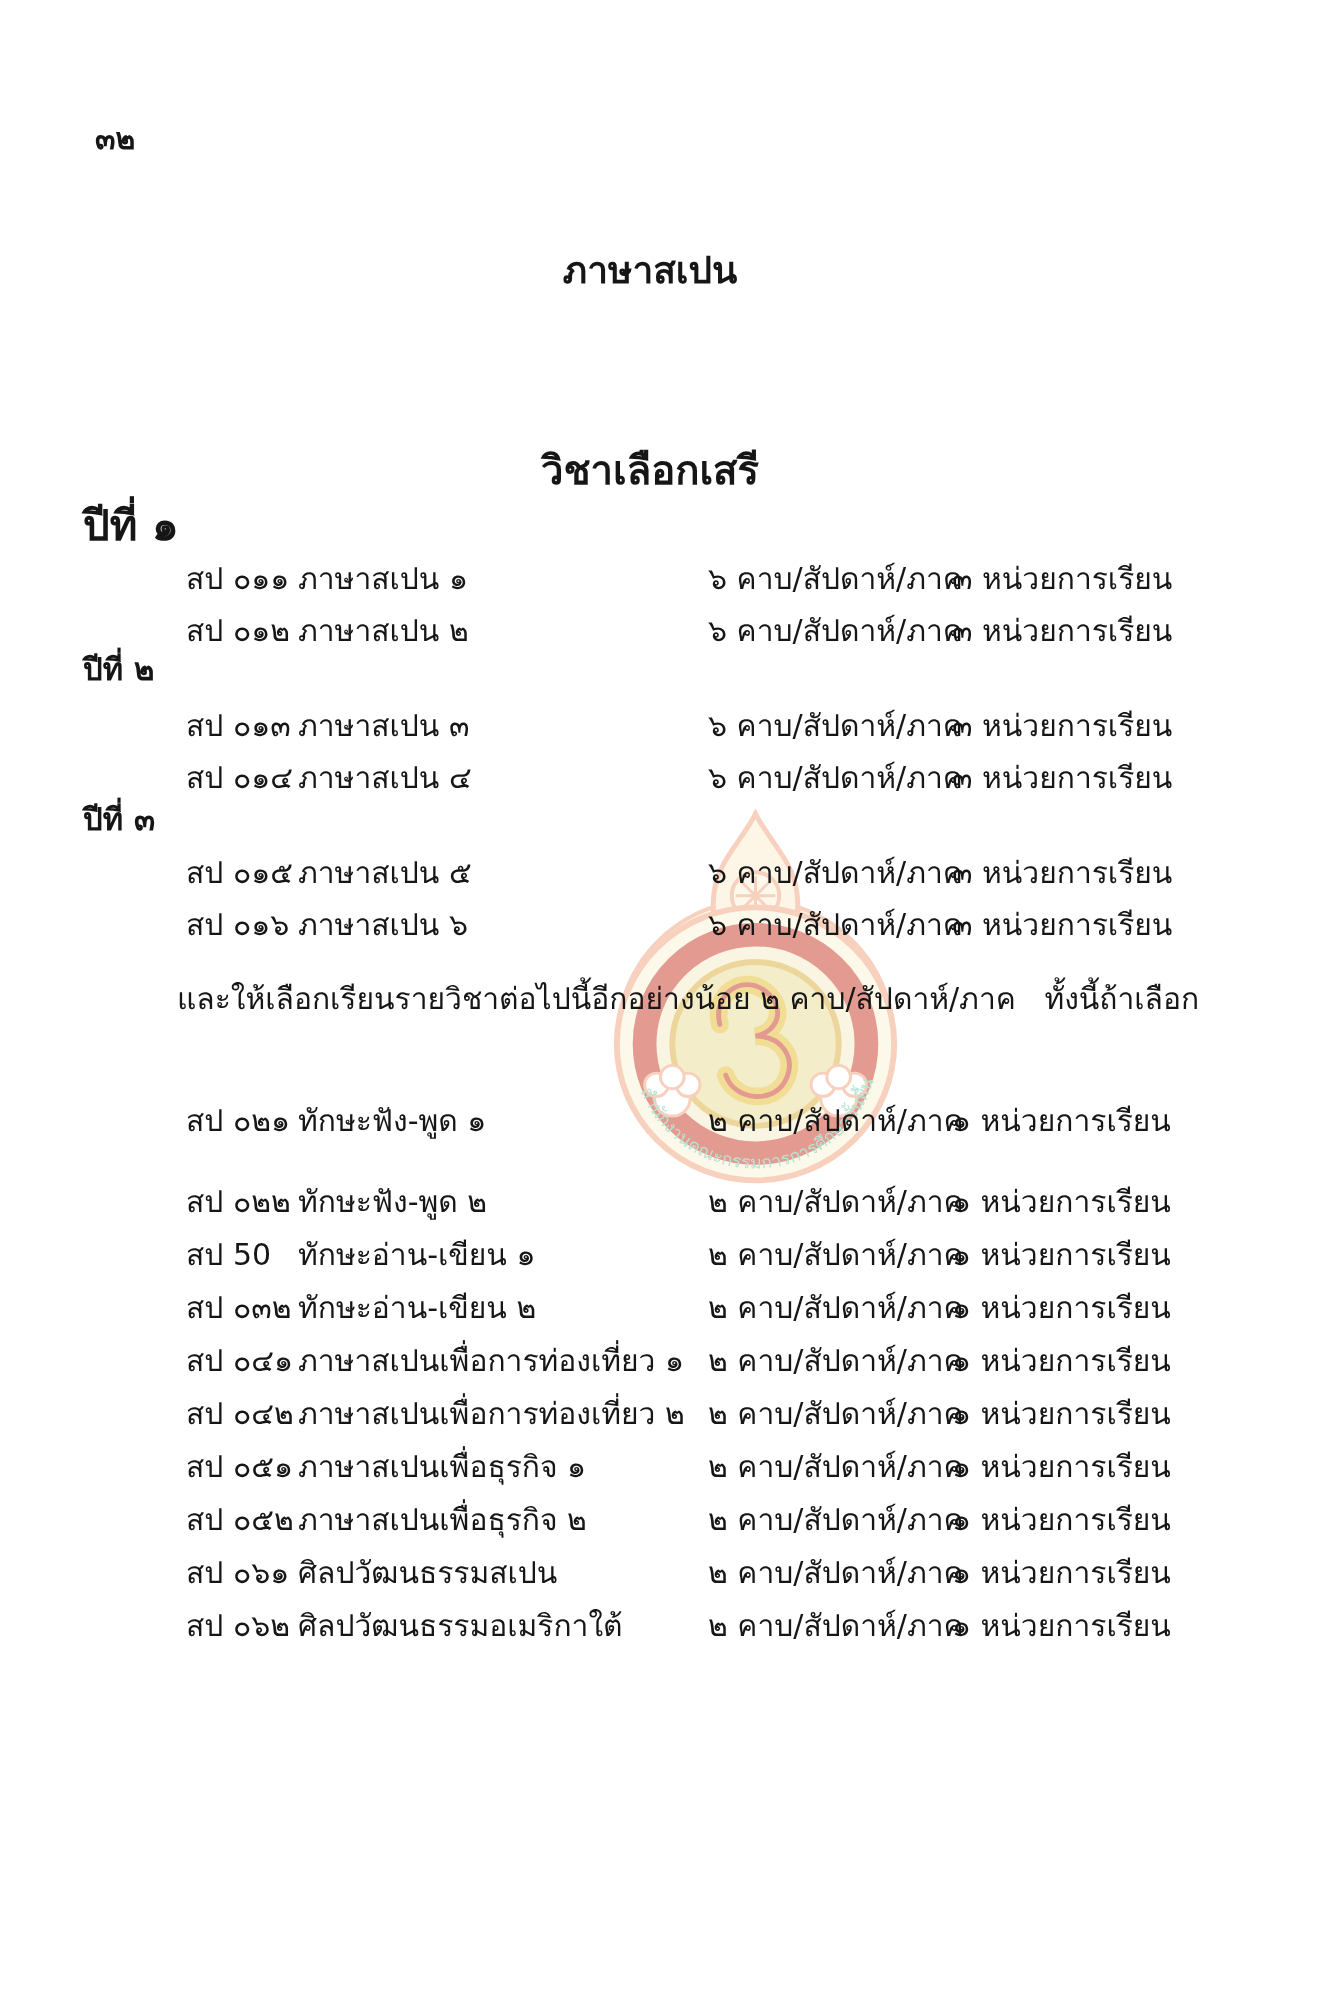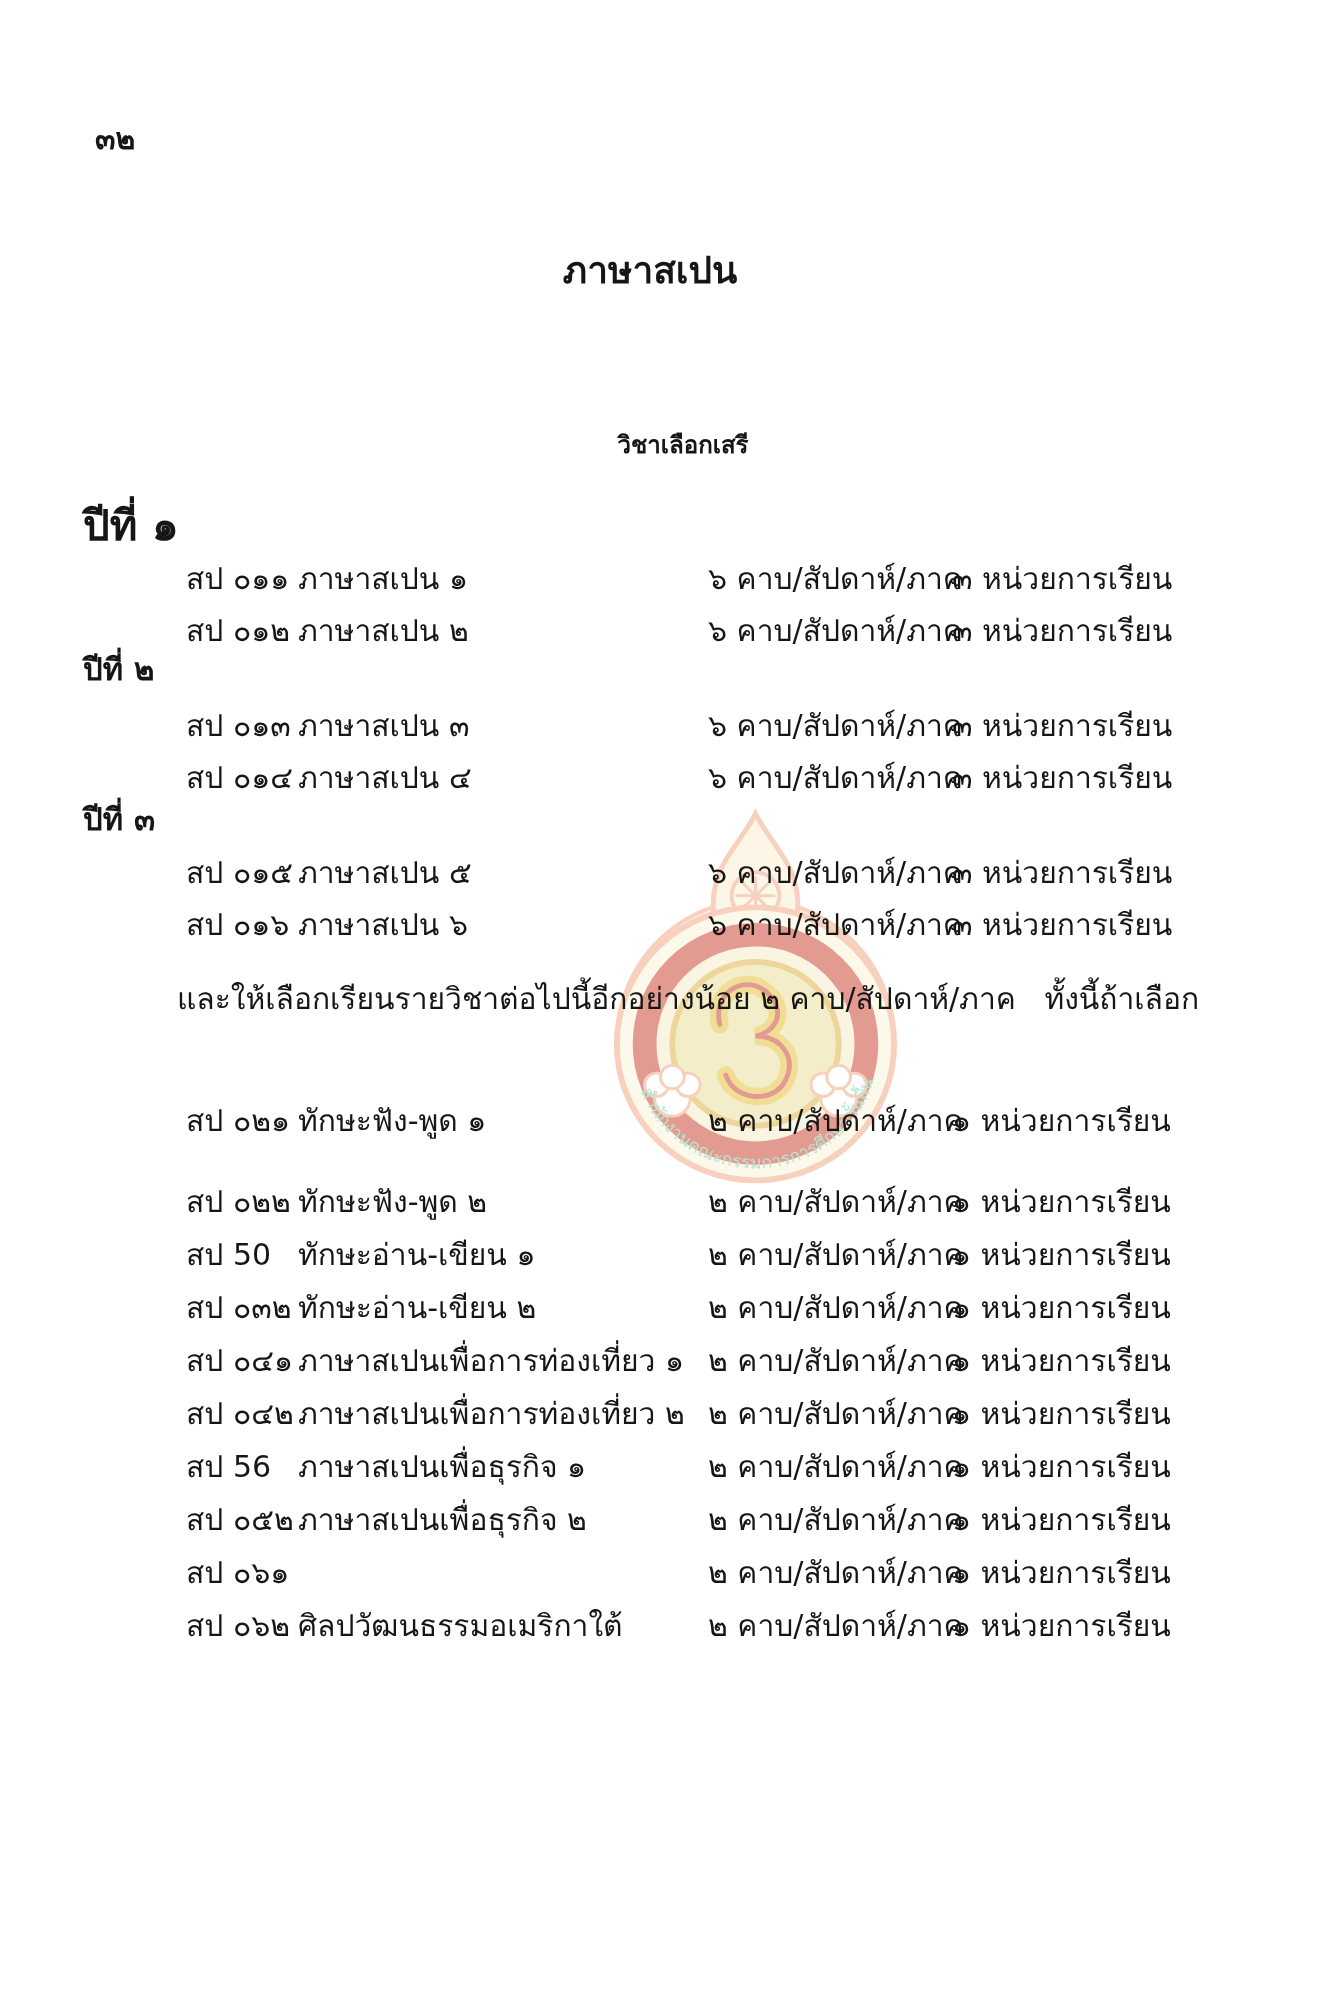--- a/index.html
+++ b/index.html
@@ -77,21 +77,21 @@
       </defs>
       <text font-size="9" fill="#7ecfae" font-family="DejaVu Sans, sans-serif">
         <textPath href="#arcb" startOffset="2%">สำนักงานคณะกรรมการการศึกษาขั้นพื้นฐาน</textPath>
       </text>
     </svg>
   </div>
 
   <div class="t bold" style="top:118px;left:95px;">๓๒</div>
 
   <div class="t bold center" style="top:250px;font-size:37px;">ภาษาสเปน</div>
-  <div class="t bold center" style="top:424px;font-size:24px;padding-left:33px;">วิชาเลือกเสรี</div>
+  <div class="t bold center" style="top:449px;font-size:40px;">วิชาเลือกเสรี</div>
 
   <div class="t bold" style="top:505px;left:83px;font-size:42px;">ปีที่ ๑</div>
   <div class="crow" style="top:558px;">
     <span class="code">สป ๐๑๑</span>
     <span class="cname">ภาษาสเปน ๑</span>
     <span class="hours">๖ คาบ/สัปดาห์/ภาค</span>
     <span class="credits">๓ หน่วยการเรียน</span>
   </div>
   <div class="crow" style="top:610px;">
     <span class="code">สป ๐๑๒</span>
@@ -160,33 +160,34 @@
     <span class="hours">๒ คาบ/สัปดาห์/ภาค</span>
     <span class="credits">๑ หน่วยการเรียน</span>
   </div>
   <div class="crow" style="top:1393px;">
     <span class="code">สป ๐๔๒</span>
     <span class="cname">ภาษาสเปนเพื่อการท่องเที่ยว ๒</span>
     <span class="hours">๒ คาบ/สัปดาห์/ภาค</span>
     <span class="credits">๑ หน่วยการเรียน</span>
   </div>
   <div class="crow" style="top:1446px;">
-    <span class="code">สป 56</span>
+    <span class="code">สป ๐๕๑</span>
     <span class="cname">ภาษาสเปนเพื่อธุรกิจ ๑</span>
     <span class="hours">๒ คาบ/สัปดาห์/ภาค</span>
     <span class="credits">๑ หน่วยการเรียน</span>
   </div>
   <div class="crow" style="top:1499px;">
     <span class="code">สป ๐๕๒</span>
     <span class="cname">ภาษาสเปนเพื่อธุรกิจ ๒</span>
     <span class="hours">๒ คาบ/สัปดาห์/ภาค</span>
     <span class="credits">๑ หน่วยการเรียน</span>
   </div>
   <div class="crow" style="top:1552px;">
     <span class="code">สป ๐๖๑</span>
+    <span class="cname">ศิลปวัฒนธรรมสเปน</span>
     <span class="hours">๒ คาบ/สัปดาห์/ภาค</span>
     <span class="credits">๑ หน่วยการเรียน</span>
   </div>
   <div class="crow" style="top:1605px;">
     <span class="code">สป ๐๖๒</span>
     <span class="cname">ศิลปวัฒนธรรมอเมริกาใต้</span>
     <span class="hours">๒ คาบ/สัปดาห์/ภาค</span>
     <span class="credits">๑ หน่วยการเรียน</span>
   </div>
 

